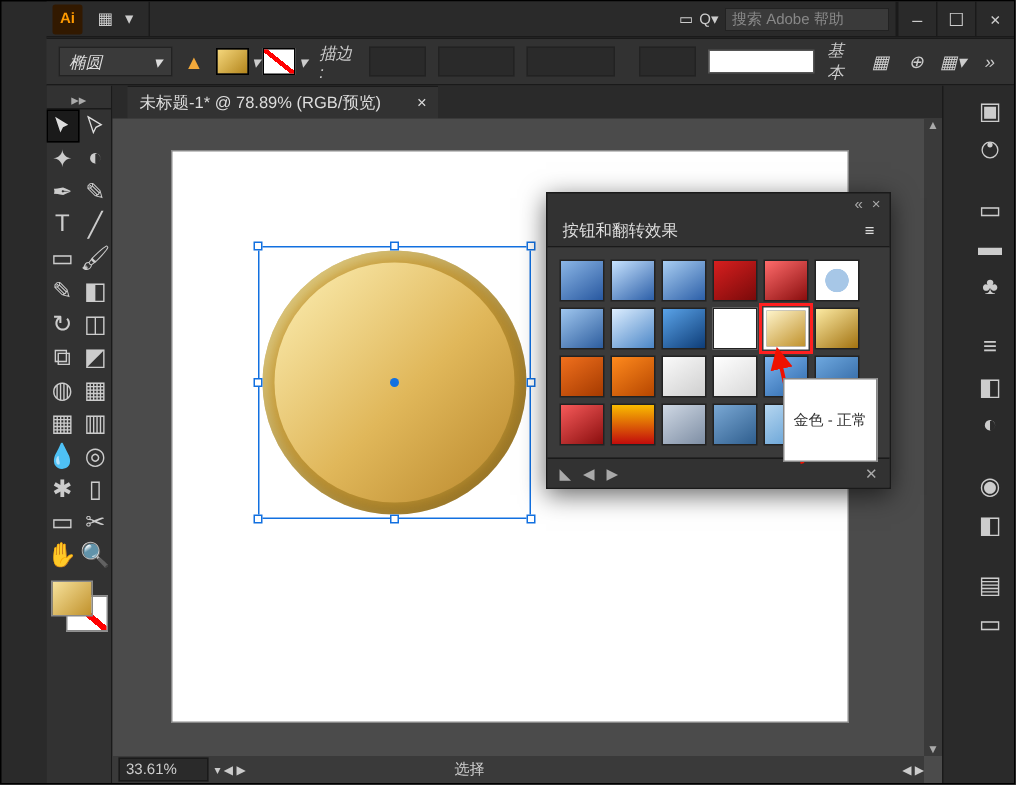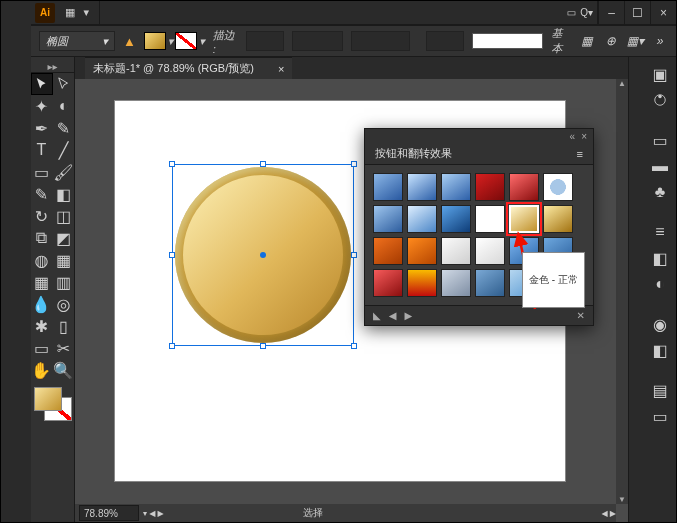--- a/index.html
+++ b/index.html
@@ -77,20 +77,23 @@
   <div class="title-bar">
     <div class="app-logo">Ai</div>
     <div class="title-segment">
       <span>▦</span>
         <span>▾</span>
     </div>
     <div class="title-right">
       <div class="title-segment" style="gap:4px;padding-right:4px;">
         <span style="font-size:10px;">▭</span>
         <span style="font-size:10px;">Q▾</span>
+        <div class="search-box" title="搜索 Adobe 帮助">
+            <span>搜索 Adobe 帮助</span>
+          </div>
       </div>
       <div class="win-btn">–</div>
       <div class="win-btn">☐</div>
       <div class="win-btn">×</div>
     </div>
   </div>
 
 
   <div class="options-bar">
     <div class="shape-select">
@@ -221,21 +224,21 @@
                 </marker>
               </defs>
             <line x1="260" y1="324" x2="208" y2="218" stroke="#e10" stroke-width="2.5" marker-end="url(#ah1)"></line>
           </svg>
         </div>
         <div class="scroll-v">
             <span>▲</span>
             <span>▼</span>
           </div>
         <div class="scroll-h">
-          <div class="zoom-field">78.89%</div>
+          <div class="zoom-field">33.61%</div>
           <span style="font-size:8px;">▾ ◀ ▶</span>
           <span style="margin:0 auto;">选择</span>
           <span style="margin-left:auto;font-size:8px;">◀ ▶</span>
         </div>
       </div>
     </div>
 
     <div class="mini-strip"></div>
     <div class="right-strip">
       <div class="ic">▣</div>

